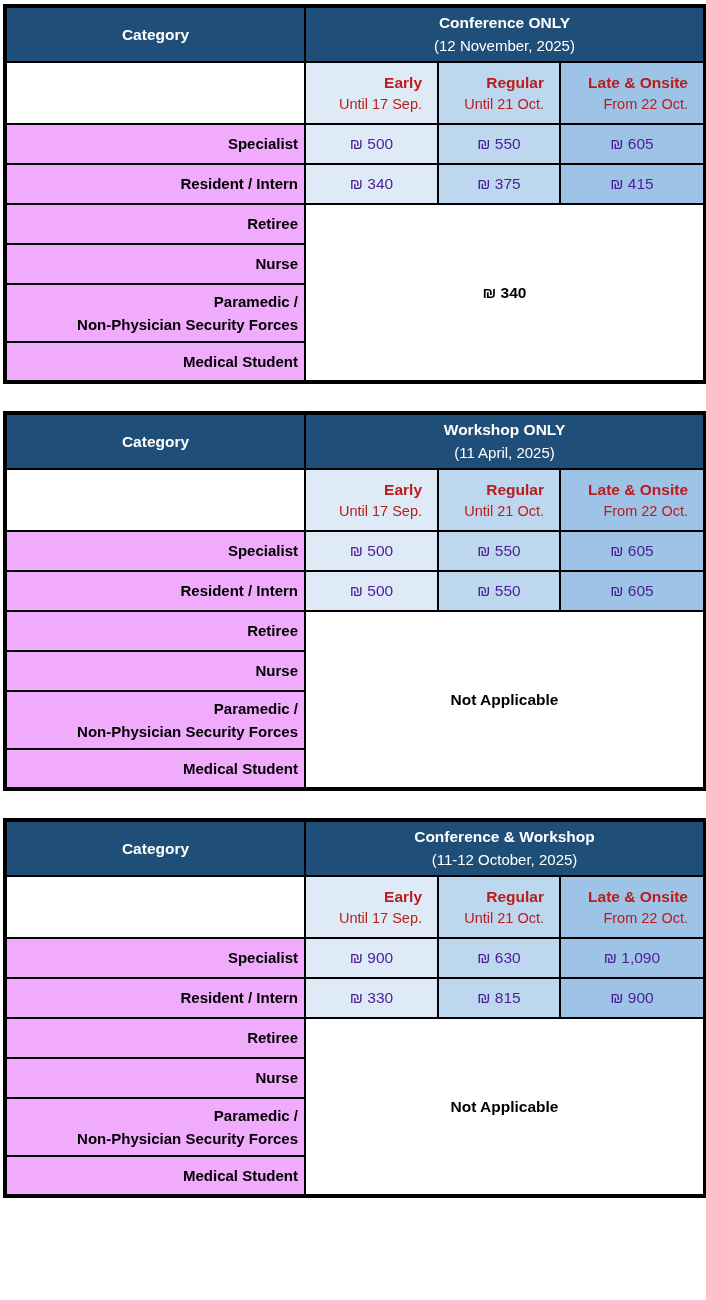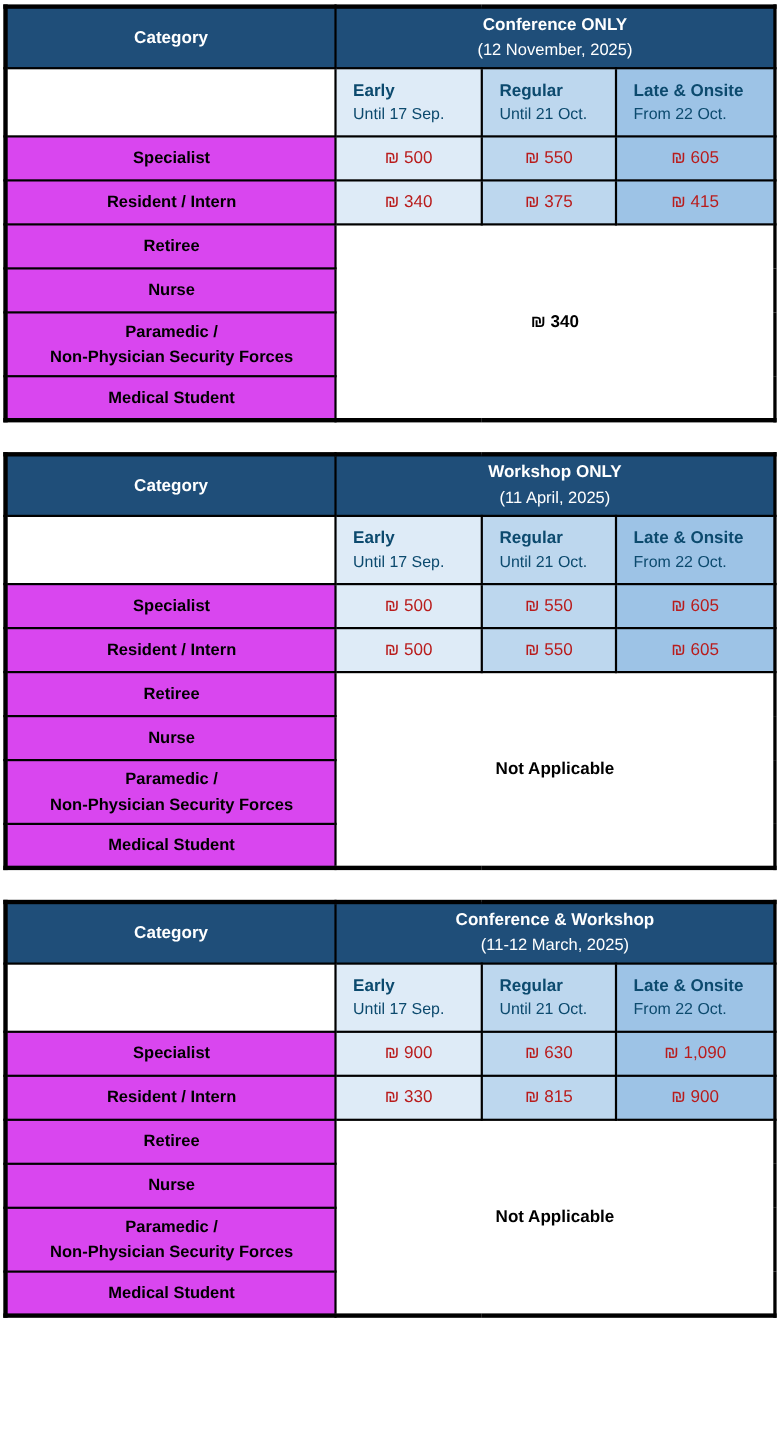--- a/index.html
+++ b/index.html
@@ -42,52 +42,52 @@
     vertical-align: middle;
     font-weight: bold;
     font-size: 15.5px;
     padding: 2px 4px;
   }
   .t-title { font-weight: bold; font-size: 15.5px; line-height: 1.45; }
   .t-date  { font-weight: normal; font-size: 15px; line-height: 1.45; }
 
   
   th.tier {
-    text-align: left;
-    vertical-align: middle;
-    color: #0c4a6e;
+    text-align: right;
+    vertical-align: middle;
+    color: #b91c1c;
     padding: 2px 15px;
     font-weight: normal;
   }
   .tier-name { font-weight: bold; font-size: 15.5px; line-height: 1.5; }
   .tier-sub  { font-size: 14.5px; line-height: 1.4; }
 
   
   .tint-0 { background: #deebf7; }
   .tint-1 { background: #bdd7ee; }
   .tint-2 { background: #9dc3e6; }
 
   
   td.empty-cell { background: #ffffff; }
   td.cat {
-    background: #d946ef;
+    background: #f0abfc;
     font-weight: bold;
     font-size: 15px;
-    text-align: center;
+    text-align: right;
     vertical-align: middle;
     padding: 4px 6px 4px 7px;
     white-space: pre-line;
     line-height: 1.55;
   }
   td.price {
     text-align: center;
     vertical-align: middle;
     font-size: 15.5px;
     padding: 2px 4px;
-    color: #b91c1c;
+    color: #4c1d95;
   }
   td.merged {
     background: #ffffff;
     text-align: center;
     vertical-align: middle;
     font-weight: bold;
     font-size: 15.5px;
   }
 </style>
 </head>
@@ -218,21 +218,21 @@
       <col style="width:300px">
         <col style="width:133px">
         <col style="width:122px">
         <col style="width:145px">
     </colgroup>
     <tbody>
         <tr class="r-head">
       <th class="cat-head">Category</th>
       <th class="main-head" colspan="3">
         <div class="t-title">Conference &amp; Workshop</div>
-        <div class="t-date">(11-12 March, 2025)</div>
+        <div class="t-date">(11-12 October, 2025)</div>
       </th>
     </tr>
     <tr class="r-tier">
       <td class="empty-cell"></td>
       <th class="tier tint-0">
         <div class="tier-name">Early</div>
         <div class="tier-sub">Until 17 Sep.</div>
       </th>
       <th class="tier tint-1">
         <div class="tier-name">Regular</div>

